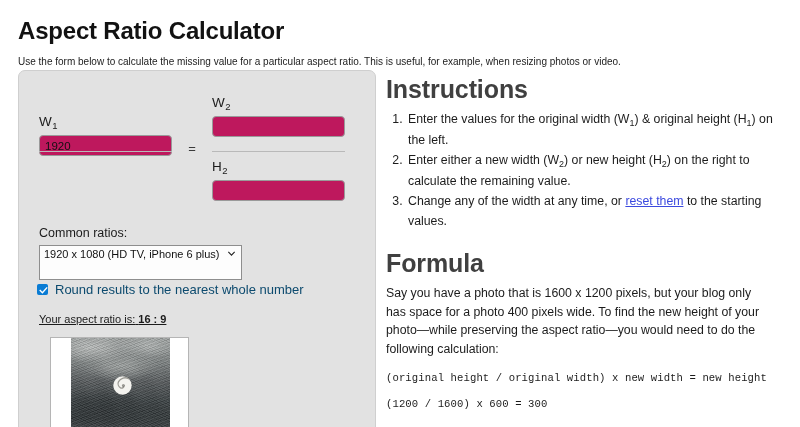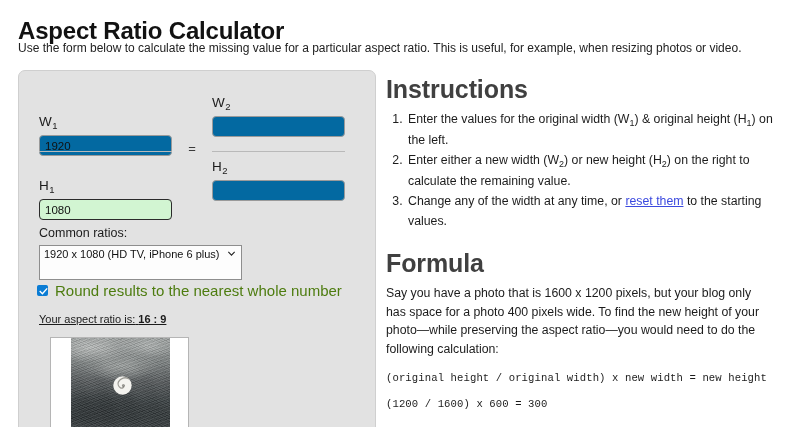--- a/index.html
+++ b/index.html
@@ -22,22 +22,22 @@
     left: 18px; top: 0px;
     font-size: 24px;
     font-weight: bold;
     letter-spacing: -0.2px;
     color: #121212;
     line-height: 30px;
   }
 
   .page-desc {
     position: absolute;
-    left: 18px; top: 40px;
-    font-size: 12px;
+    left: 18px; top: 54px;
+    font-size: 10px;
     color: #222;
     line-height: 16px;
     white-space: nowrap;
     text-align: right;
   }
 
   
   .calc-panel {
     position: absolute;
     left: 18px; top: 70px;
@@ -65,21 +65,21 @@
     top: 3px;
     left: 0.5px;
   }
 
   .txt-input {
     display: block;
     width: 133px;
     height: 21px;
     border: 1px solid #9a9a9a;
     border-radius: 4px;
-    background: #0369a1;
+    background: #be185d;
     font-family: "Liberation Sans", sans-serif;
     font-size: 11.5px;
     color: #111;
     padding: 0 5px;
     outline: none;
   }
   .txt-input.focused {
     background: #d2f5d2;
     border: 1.6px solid #2b2b2b;
   }
@@ -143,21 +143,21 @@
   }
   .cbox {
     width: 11px; height: 11px;
     background: #0a7cd4;
     border: 1px solid #0a7cd4;
     border-radius: 1.5px;
     position: relative;
     flex: none;
   }
   .cbox svg { position: absolute; left: 1px; top: 1px; }
-  .cbox-label { font-size: 15px; color: #4d7c0f; }
+  .cbox-label { font-size: 13px; color: #0c4a6e; }
 
   .ratio-result {
     position: absolute;
     left: 20px; top: 242px;
     font-size: 11px;
     color: #1b1b1b;
     text-decoration: underline;
   }
   .ratio-result b { font-weight: bold; }
 
@@ -254,24 +254,20 @@
   <h1 class="page-title">Aspect Ratio Calculator</h1>
   <div class="page-desc">Use the form below to calculate the missing value for a particular aspect ratio. This is useful, for example, when resizing photos or video.</div>
 
   <div class="calc-panel">
 
     <div class="field-col col-left row-w">
       <span class="field-label"><span>W</span><sub>1</sub></span>
       <input class="txt-input" type="text" value="1920" style="">
     </div>
 
-    <div class="field-col col-left row-h">
-      <span class="field-label"><span>H</span><sub>1</sub></span>
-      <input class="txt-input focused" type="text" value="1080" style="">
-    </div>
 
     <div class="field-col col-right row-w">
       <span class="field-label"><span>W</span><sub>2</sub></span>
       <input class="txt-input" type="text" value="" style="">
     </div>
 
     <div class="field-col col-right row-h">
       <span class="field-label"><span>H</span><sub>2</sub></span>
       <input class="txt-input" type="text" value="" style="">
     </div>

